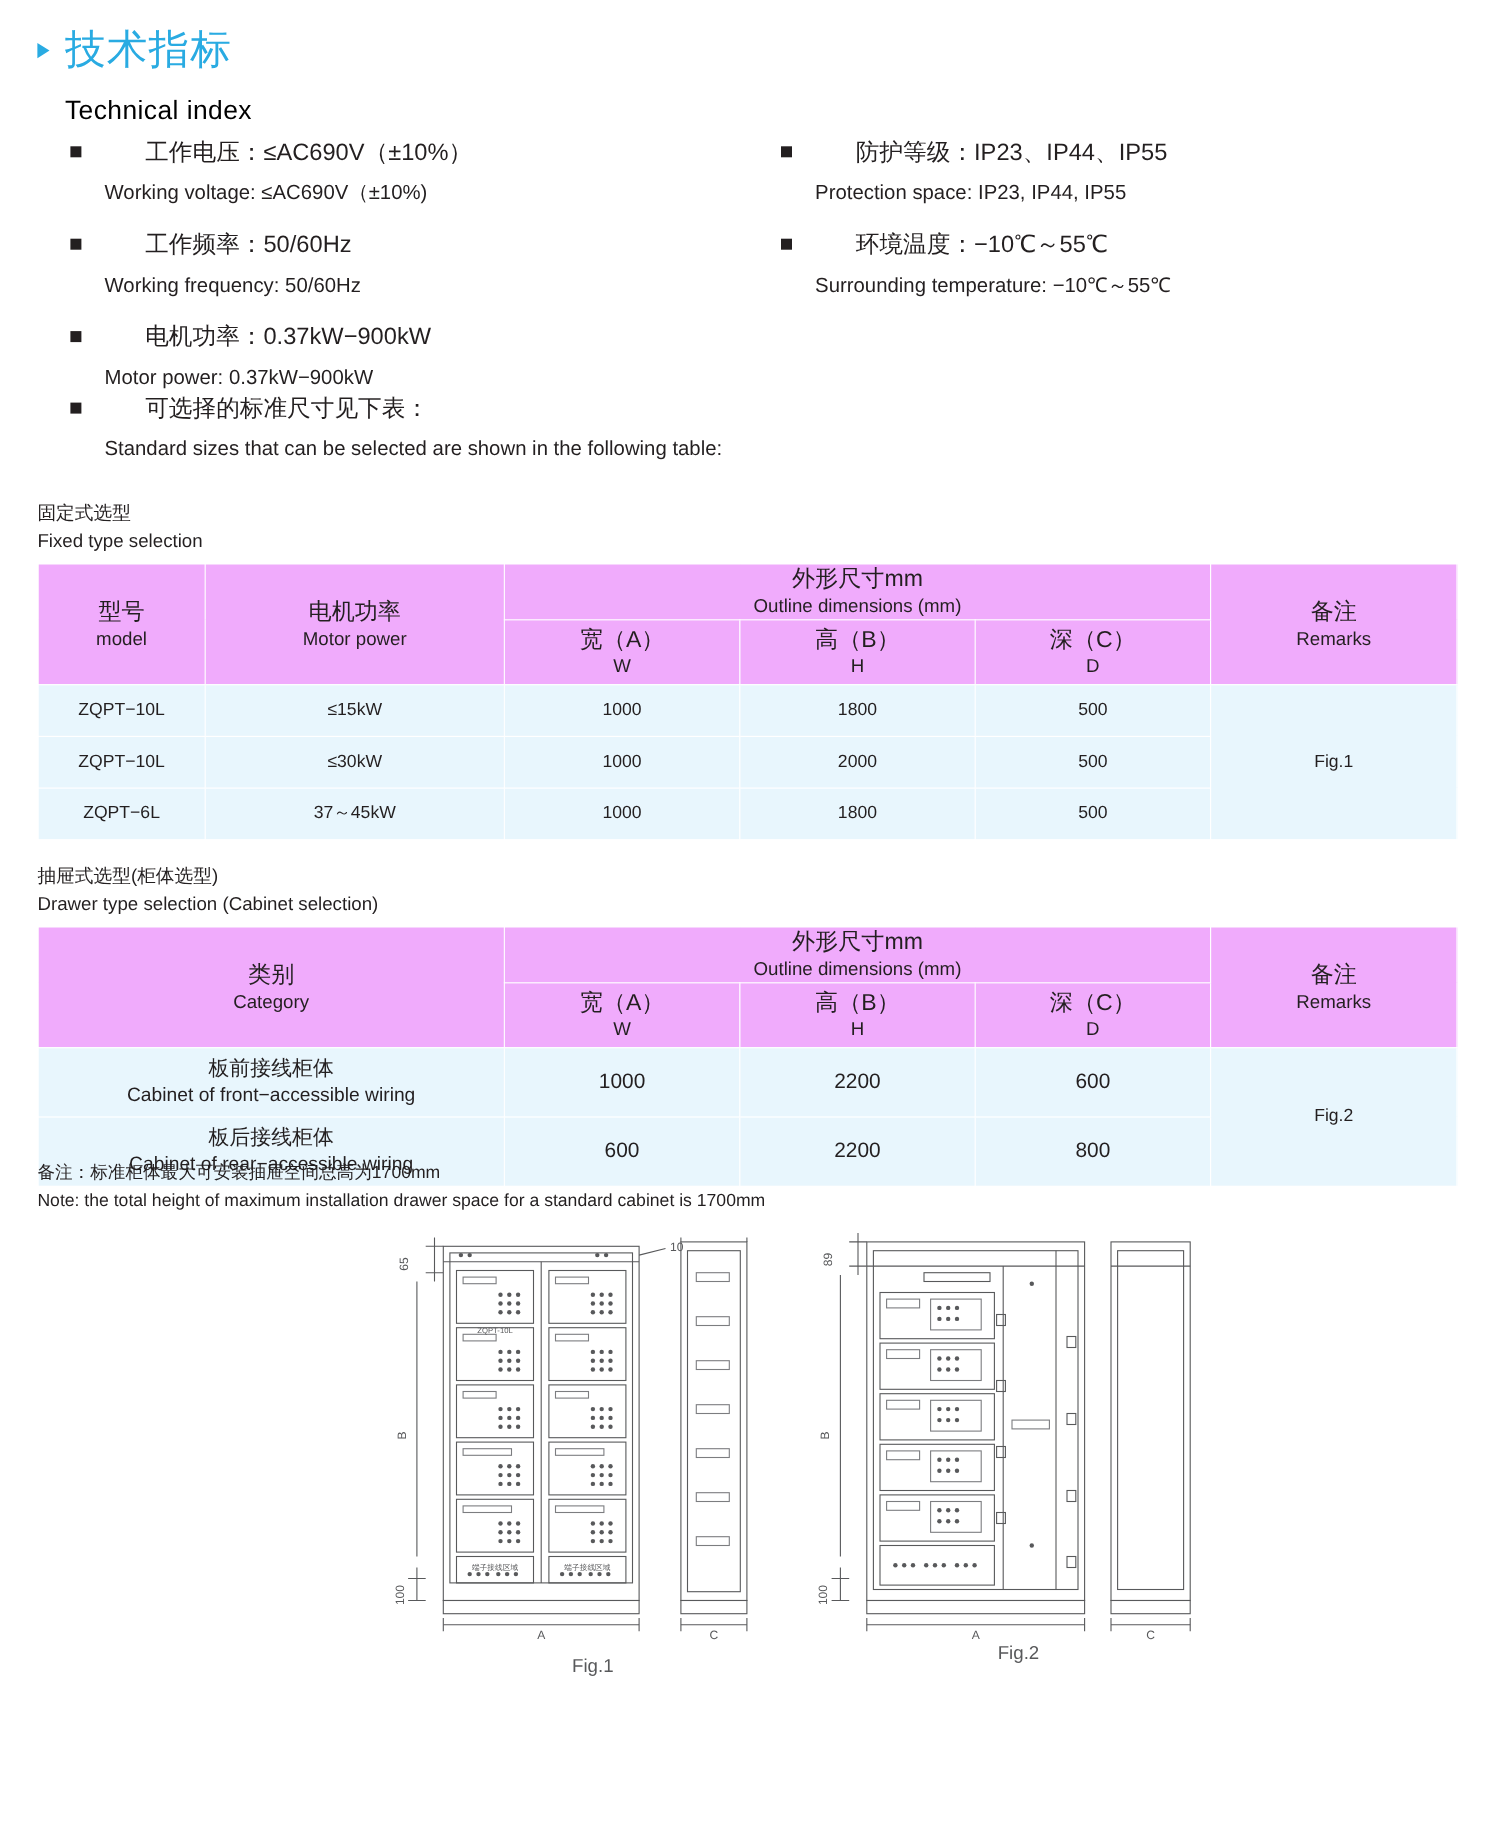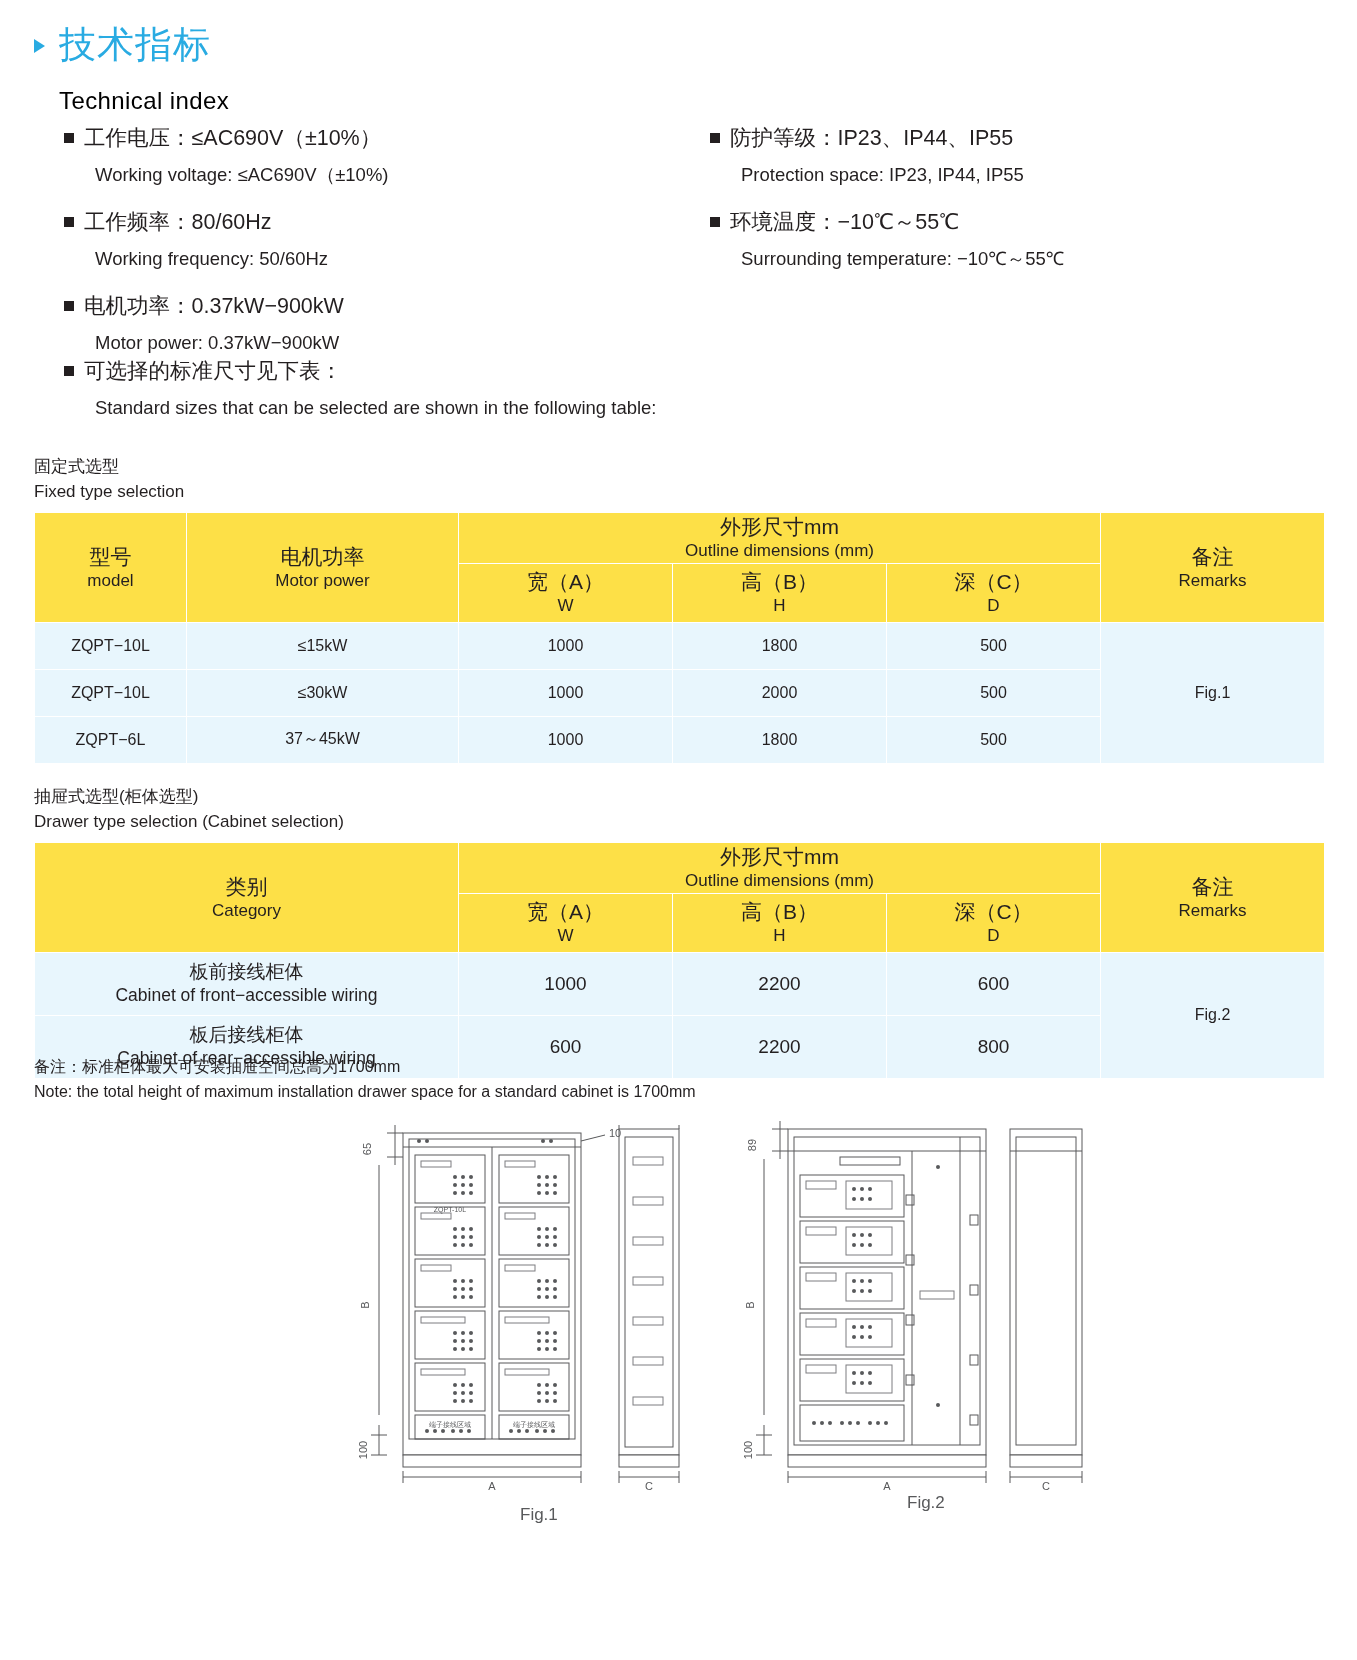--- a/index.html
+++ b/index.html
@@ -69,20 +69,21 @@
   .spec-col.left { left: 64px; top: 0; width: 640px; }
   .spec-col.right { left: 710px; top: 0; width: 620px; }
 
   .spec-item { margin-bottom: 22px; }
   .spec-cn {
     font-size: 21.5px;
     color: #231f20;
     display: flex;
     align-items: flex-start;
     line-height: 1.3;
+    gap: 48px;
   }
   .sq {
     display: inline-block;
     width: 10px;
     height: 10px;
     background: #231f20;
     margin-right: 10px;
     margin-top: 8px;
     flex: none;
   }
@@ -114,21 +115,21 @@
     width: 1290px;
     table-layout: fixed;
   }
   table.t td, table.t th {
     border: 1px solid #ffffff;
     text-align: center;
     vertical-align: middle;
     font-weight: normal;
     color: #231f20;
   }
-  .hdr { background: #fde047; }
+  .hdr { background: #f0abfc; }
   .cell { background: #e8f6fd; }
   .hdr-cn { font-size: 21px; line-height: 1.25; }
   .hdr-en { font-size: 17px; line-height: 1.25; }
   .val { font-size: 16px; }
   .val-sm { font-size: 19px; }
   .cn-line { font-size: 19px; line-height: 1.3; }
   .en-line { font-size: 17.5px; line-height: 1.3; }
 
   .note-line {
     font-size: 16px;
@@ -169,21 +170,21 @@
       <div class="spec-item">
         <div class="spec-cn">
             <span class="sq"></span>
             <span>工作电压：≤AC690V（±10%）</span>
           </div>
         <div class="spec-en">Working voltage: ≤AC690V（±10%)</div>
       </div>
       <div class="spec-item">
         <div class="spec-cn">
             <span class="sq"></span>
-            <span>工作频率：80/60Hz</span>
+            <span>工作频率：50/60Hz</span>
           </div>
         <div class="spec-en">Working frequency: 50/60Hz</div>
       </div>
       <div class="spec-item">
         <div class="spec-cn">
             <span class="sq"></span>
             <span>电机功率：0.37kW−900kW</span>
           </div>
         <div class="spec-en">Motor power: 0.37kW−900kW</div>
       </div>

